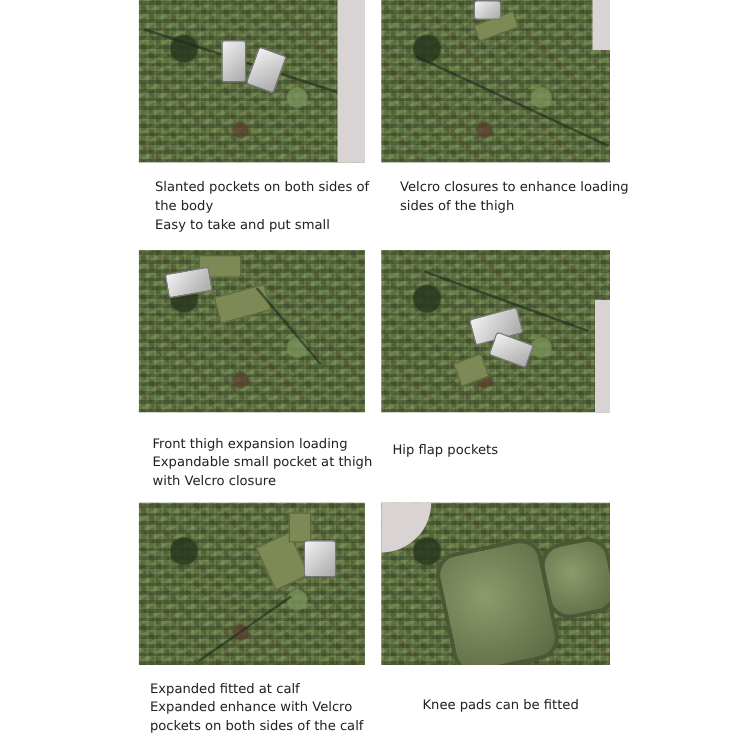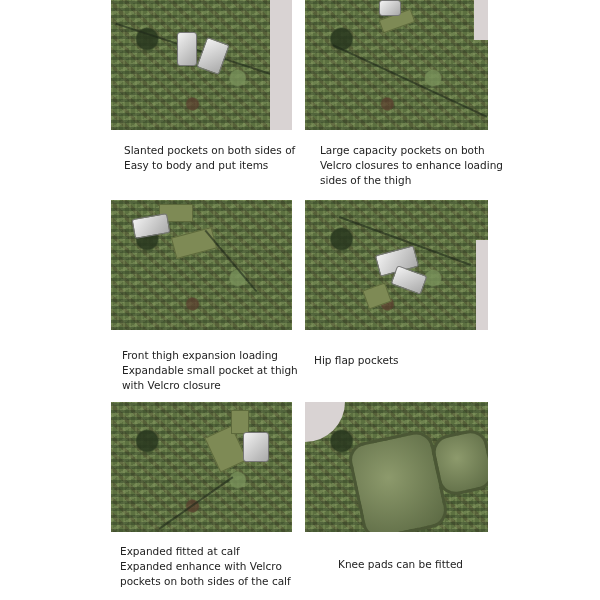--- a/index.html
+++ b/index.html
@@ -29,32 +29,32 @@
 
 <div class="photo" style="left:111px;top:0;width:181px;height:130px;">
   <div class="camo"></div>
   <div class="seam" style="left:0;top:52px;width:190px;transform:rotate(18deg);"></div>
   <div class="tool" style="left:66px;top:32px;width:18px;height:32px;"></div>
   <div class="tool" style="left:90px;top:40px;width:22px;height:30px;transform:rotate(20deg);"></div>
   <div class="bg-grey" style="right:0;top:0;width:22px;height:130px;"></div>
 </div>
 <div class="caption" style="left:124px;top:143px;">
   <div>Slanted pockets on both sides of</div>
-  <div>Easy to body and put items</div>
+  <div> the body</div>
+  <div>Easy to take and put small</div>
 </div>
 
 <div class="photo" style="left:305px;top:0;width:183px;height:130px;">
   <div class="camo"></div>
   <div class="seam" style="left:20px;top:80px;width:170px;transform:rotate(25deg);"></div>
   <div class="velcro" style="left:75px;top:14px;width:32px;height:12px;transform:rotate(-20deg);"></div>
   <div class="tool" style="left:74px;top:0;width:20px;height:14px;"></div>
   <div class="bg-grey" style="right:0;top:0;width:14px;height:40px;"></div>
 </div>
 <div class="caption" style="left:320px;top:143px;">
-  <div>Large capacity pockets on both</div>
   <div>Velcro closures to enhance loading</div>
   <div> sides of the thigh</div>
 </div>
 
 <div class="photo" style="left:111px;top:200px;width:181px;height:130px;">
   <div class="camo"></div>
   <div class="velcro" style="left:48px;top:4px;width:32px;height:16px;"></div>
   <div class="velcro" style="left:62px;top:32px;width:40px;height:20px;transform:rotate(-15deg);"></div>
   <div class="tool" style="left:22px;top:16px;width:34px;height:18px;transform:rotate(-10deg);"></div>
   <div class="seam" style="left:80px;top:60px;width:80px;transform:rotate(50deg);"></div>

